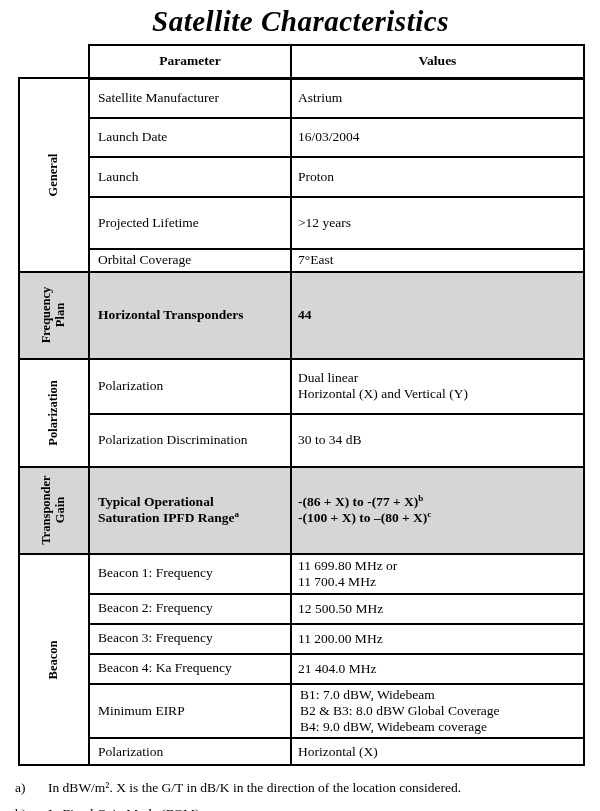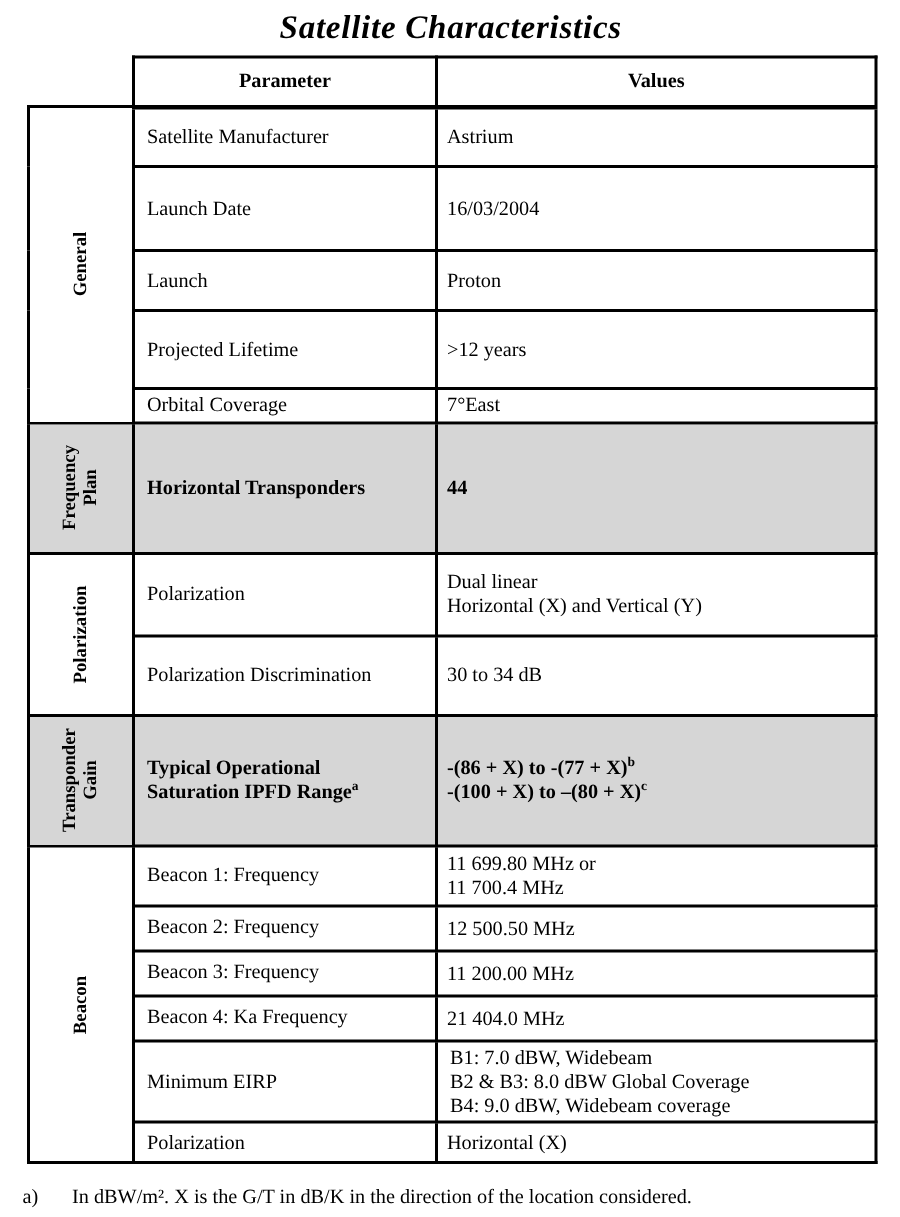--- a/index.html
+++ b/index.html
@@ -14,21 +14,21 @@
     width: 600px;
     height: 811px;
     background: #ffffff;
     overflow: hidden;
   }
   .title {
     width: 565px;
     margin: 0 0 0 18px;
     padding-top: 5px;
     text-align: center;
-    font-size: 22px;
+    font-size: 29px;
     font-weight: bold;
     font-style: italic;
     letter-spacing: 0.5px;
   }
   table.char-table {
     border-collapse: collapse;
     table-layout: fixed;
     width: 565px;
     margin: 6px 0 0 18px;
   }
@@ -125,21 +125,21 @@
     <tbody id="table-body">
         <tr style="height: 40px;">
           <td class="side" rowspan="5">
             <div class="rot" style="width: 169px;">General</div>
           </td>
           <td class="param">Satellite Manufacturer</td>
           <td class="val">
             <div>Astrium</div>
           </td>
         </tr>
-        <tr style="height: 56px; padding-left: 20px;">
+        <tr style="height: 39px; padding-left: 20px;">
           <td class="param">Launch Date</td>
           <td class="val">
             <div>16/03/2004</div>
           </td>
         </tr>
         <tr style="height: 40px;">
           <td class="param">Launch</td>
           <td class="val">
             <div>Proton</div>
           </td>

